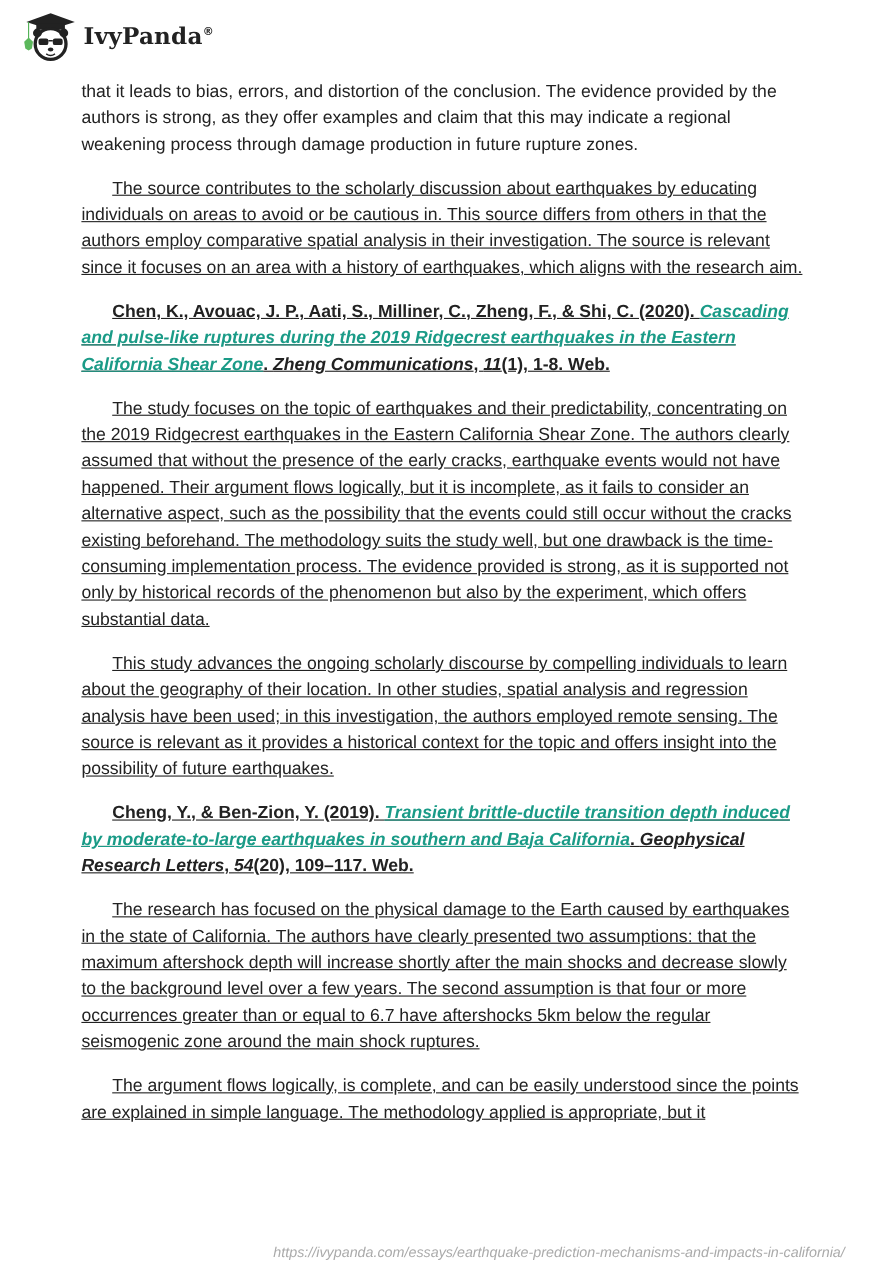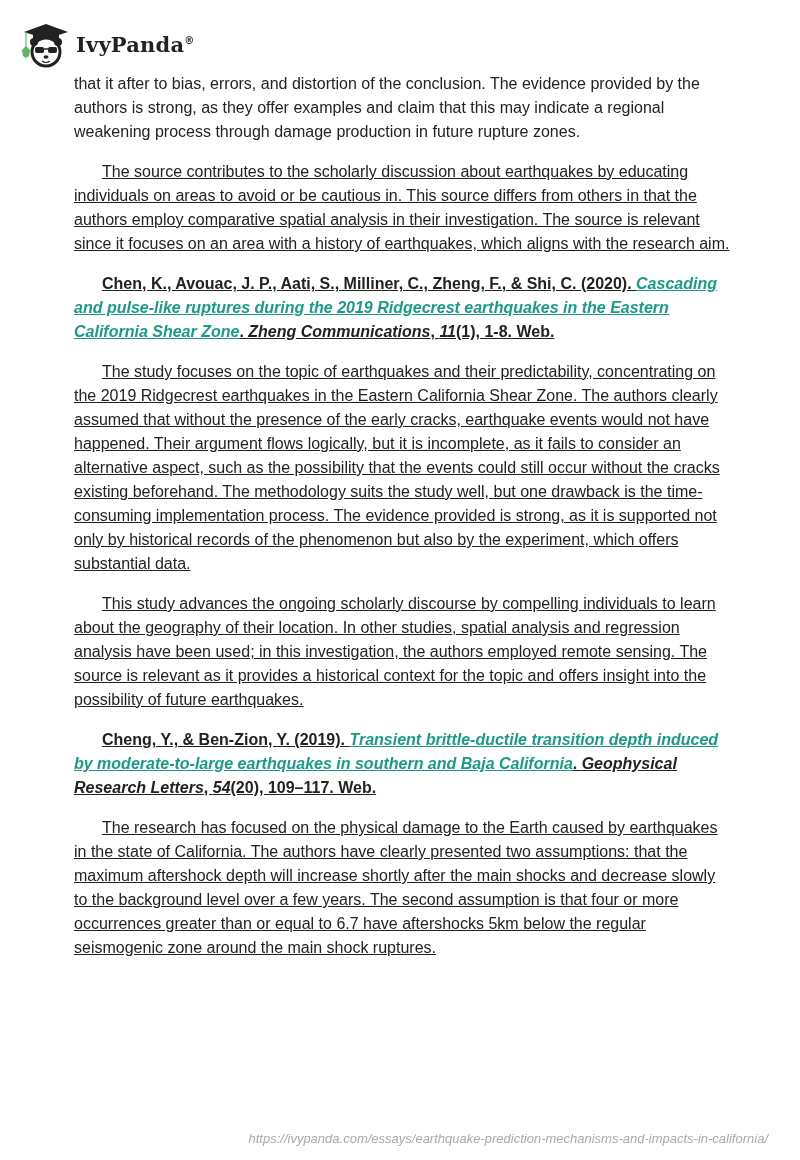--- a/index.html
+++ b/index.html
@@ -1,18 +1,18 @@
 <!DOCTYPE html>
 <html><head>
 <meta charset="utf-8">
 <style>
   html, body { margin: 0; padding: 0; background: #ffffff; }
   body { width: 800px; height: 1160px; position: relative; overflow: hidden;
          font-family: "Liberation Sans", sans-serif; color: #222; }
-  .header { position: absolute; left: 0; top: 12px; width: 652px; height: 60px; }
+  .header { position: absolute; left: 0; top: 0; width: 652px; height: 60px; }
   .logo { position: absolute; left: 16px; top: 8px; display: flex; align-items: center; }
   .logo svg { width: 58px; height: 48px; }
   .logo-text { font-family: "DejaVu Serif", serif; font-weight: bold; font-size: 21px; color: #222; margin-left: 2px; letter-spacing: 0.2px; }
   .logo-text sup { font-size: 10px; font-family: "DejaVu Sans", sans-serif; }
   .doc-title { position: absolute; right: 32px; top: 14px; font-size: 13px; color: #8a8a8a; }
   .content { position: absolute; left: 74px; top: 72px; width: 656px; font-size: 16px; line-height: 24px; }
   .content p { margin: 0 0 16px 0; }
   .indent { text-indent: 28px; text-decoration: underline; }
   .ref { font-weight: bold; }
   .ref a { color: #1a9b87; font-style: italic; text-decoration: underline; }
@@ -35,30 +35,31 @@
       <rect x="32" y="27" width="9" height="6" rx="2" fill="#222"></rect>
       <line x1="28" y1="29" x2="32" y2="29" stroke="#222" stroke-width="1.5"></line>
       <ellipse cx="30" cy="37" rx="2.5" ry="1.8" fill="#222"></ellipse>
       <path d="M26,41 q4,3 8,0" stroke="#222" stroke-width="1.2" fill="none"></path>
     </svg>
     <span class="logo-text"><span>IvyPanda</span><sup>®</sup></span>
   </div>
 </div>
 
 <div class="content">
-  <p>that it after to bias, errors, and distortion of the conclusion. The evidence provided by the authors is strong, as they offer examples and claim that this may indicate a regional weakening process through damage production in future rupture zones.</p>
+  <p>that it leads to bias, errors, and distortion of the conclusion. The evidence provided by the authors is strong, as they offer examples and claim that this may indicate a regional weakening process through damage production in future rupture zones.</p>
   <p class="indent">The source contributes to the scholarly discussion about earthquakes by educating individuals on areas to avoid or be cautious in. This source differs from others in that the authors employ comparative spatial analysis in their investigation. The source is relevant since it focuses on an area with a history of earthquakes, which aligns with the research aim.</p>
 
   <p class="indent ref">
     <span>Chen, K., Avouac, J. P., Aati, S., Milliner, C., Zheng, F., &amp; Shi, C. (2020). </span><a href="#">Cascading and pulse-like ruptures during the 2019 Ridgecrest earthquakes in the Eastern California Shear Zone</a><span>. </span><i>Zheng Communications</i><span>, </span><i>11</i><span>(1), 1-8. Web.</span>
   </p>
 
   <p class="indent">The study focuses on the topic of earthquakes and their predictability, concentrating on the 2019 Ridgecrest earthquakes in the Eastern California Shear Zone. The authors clearly assumed that without the presence of the early cracks, earthquake events would not have happened. Their argument flows logically, but it is incomplete, as it fails to consider an alternative aspect, such as the possibility that the events could still occur without the cracks existing beforehand. The methodology suits the study well, but one drawback is the time-consuming implementation process. The evidence provided is strong, as it is supported not only by historical records of the phenomenon but also by the experiment, which offers substantial data.</p>
   <p class="indent">This study advances the ongoing scholarly discourse by compelling individuals to learn about the geography of their location. In other studies, spatial analysis and regression analysis have been used; in this investigation, the authors employed remote sensing. The source is relevant as it provides a historical context for the topic and offers insight into the possibility of future earthquakes.</p>
 
   <p class="indent ref">
     <span>Cheng, Y., &amp; Ben-Zion, Y. (2019). </span><a href="#">Transient brittle-ductile transition depth induced by moderate-to-large earthquakes in southern and Baja California</a><span>. </span><i>Geophysical Research Letters</i><span>, </span><i>54</i><span>(20), 109–117. Web.</span>
   </p>
 
   <p class="indent">The research has focused on the physical damage to the Earth caused by earthquakes in the state of California. The authors have clearly presented two assumptions: that the maximum aftershock depth will increase shortly after the main shocks and decrease slowly to the background level over a few years. The second assumption is that four or more occurrences greater than or equal to 6.7 have aftershocks 5km below the regular seismogenic zone around the main shock ruptures.</p>
+  <p class="indent">The argument flows logically, is complete, and can be easily understood since the points are explained in simple language. The methodology applied is appropriate, but it</p>
 </div>
 
 <div class="footer-url">https://ivypanda.com/essays/earthquake-prediction-mechanisms-and-impacts-in-california/</div>
 
 </body></html>

